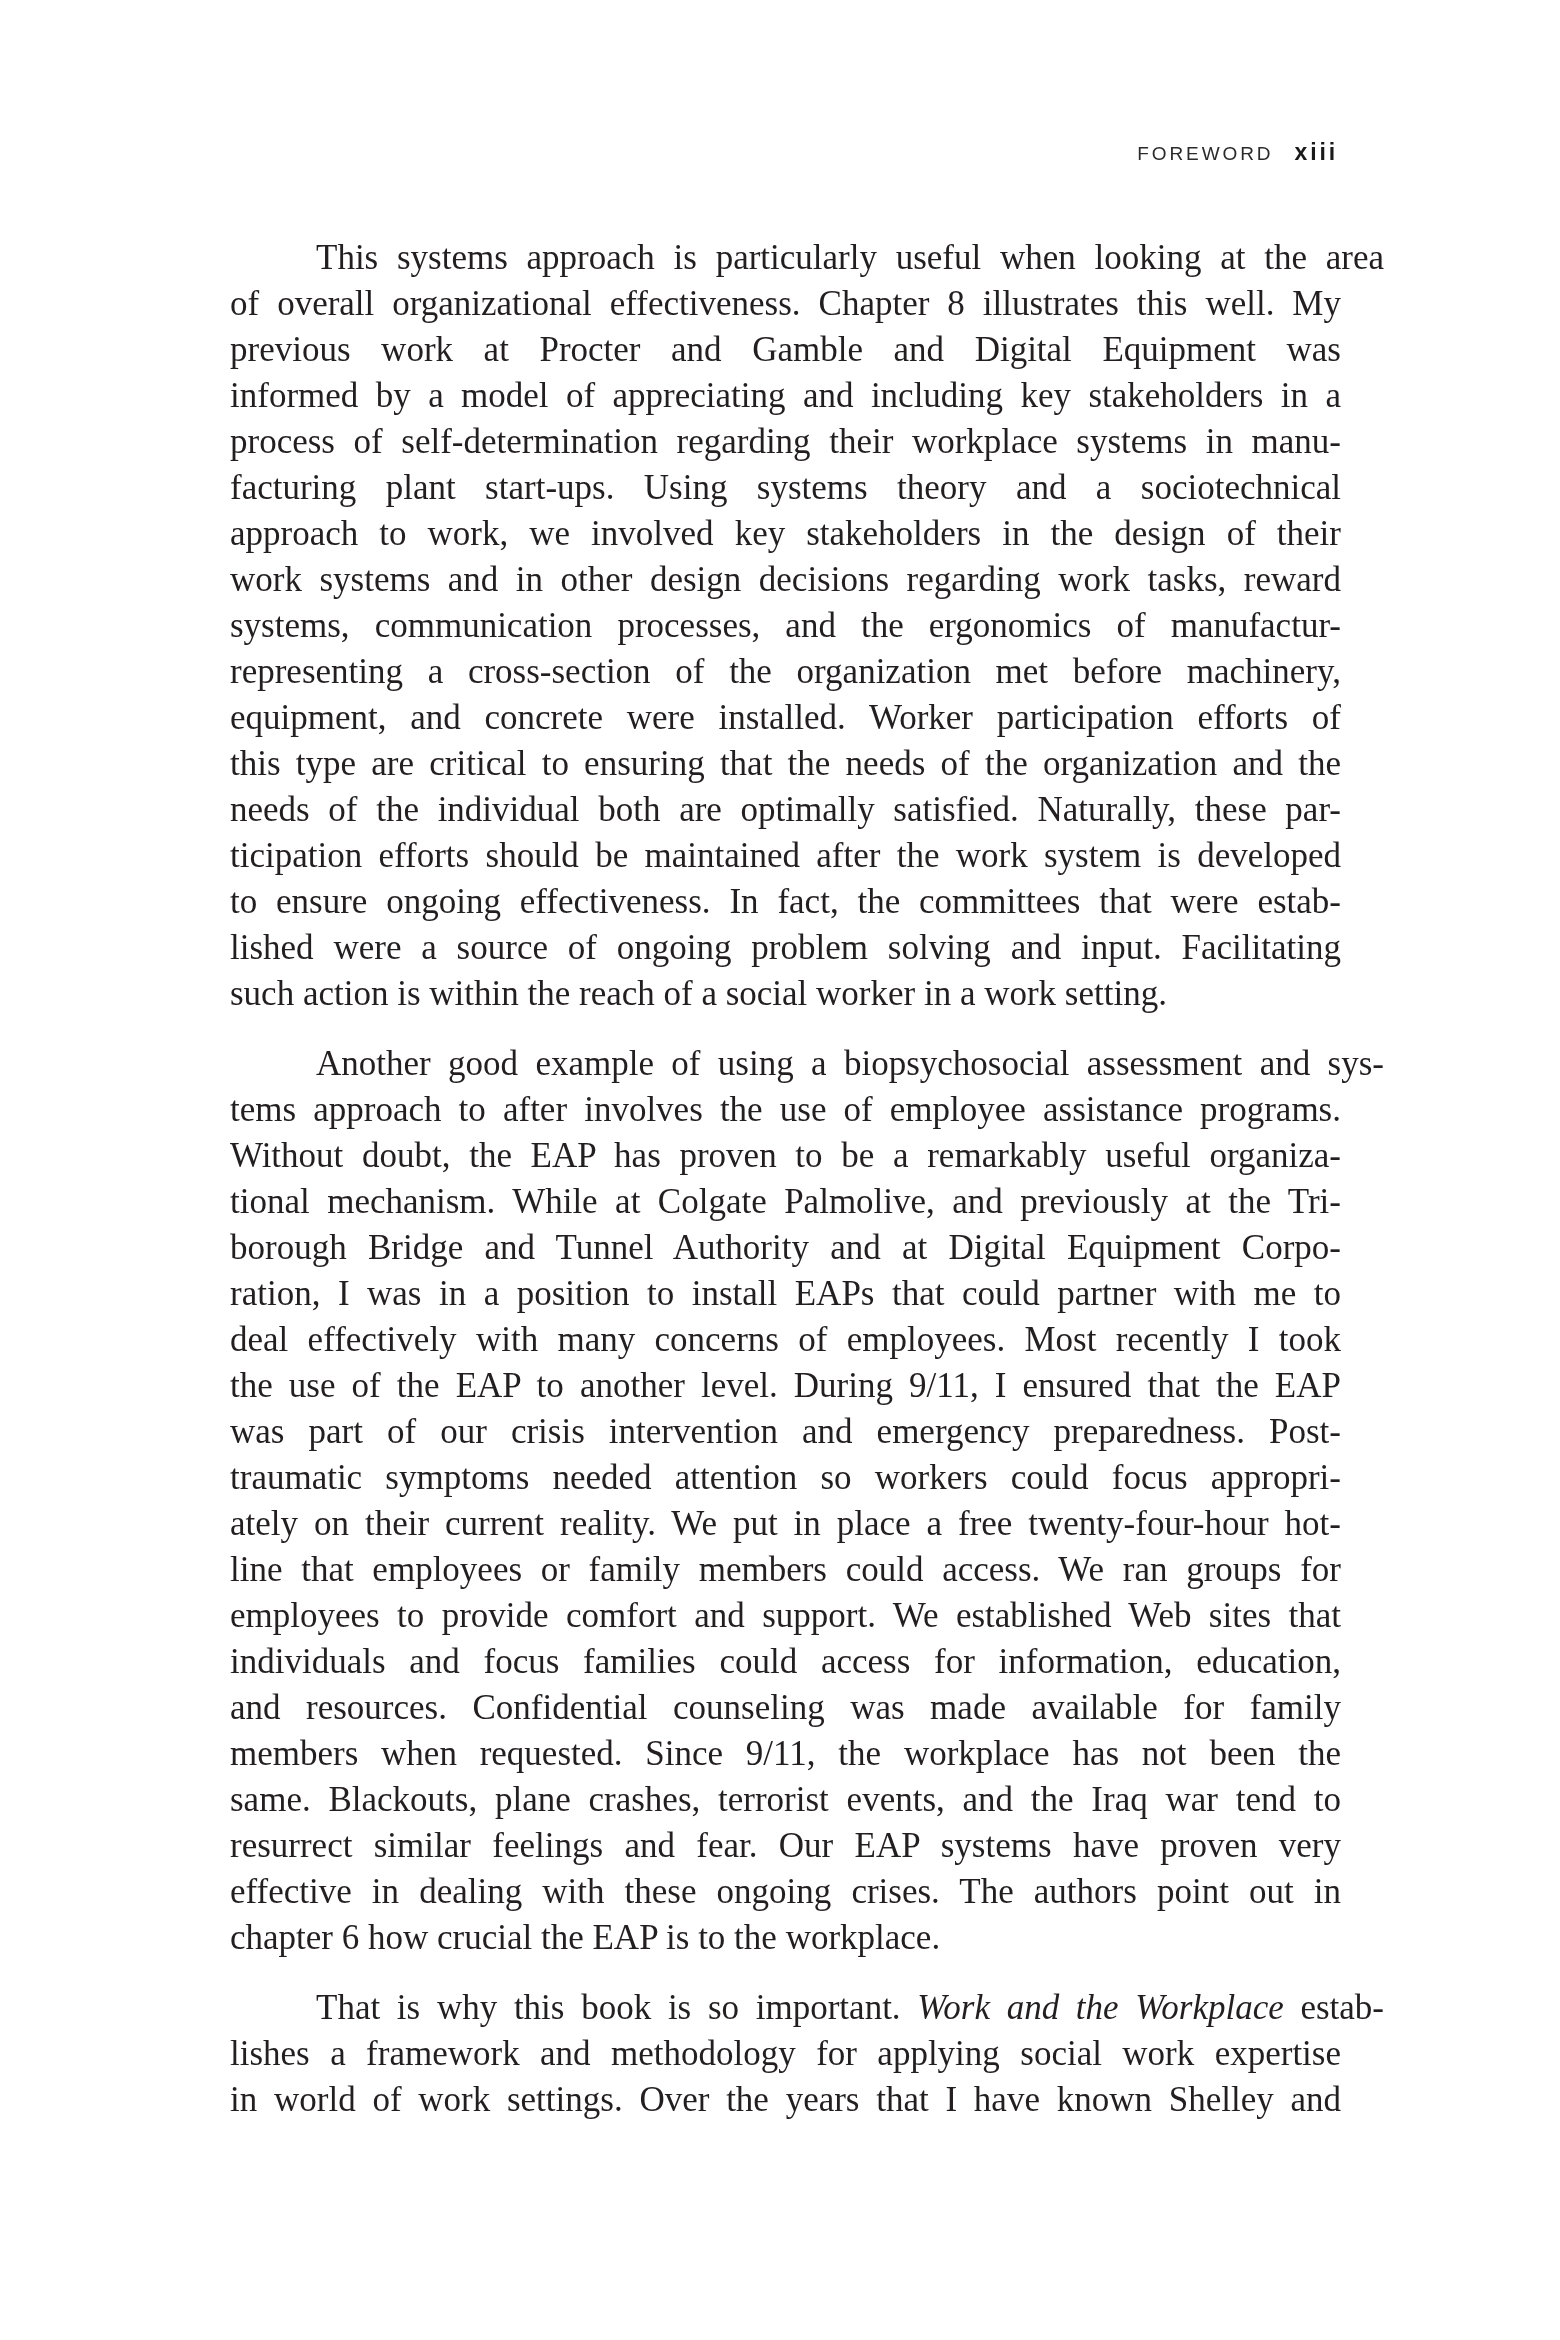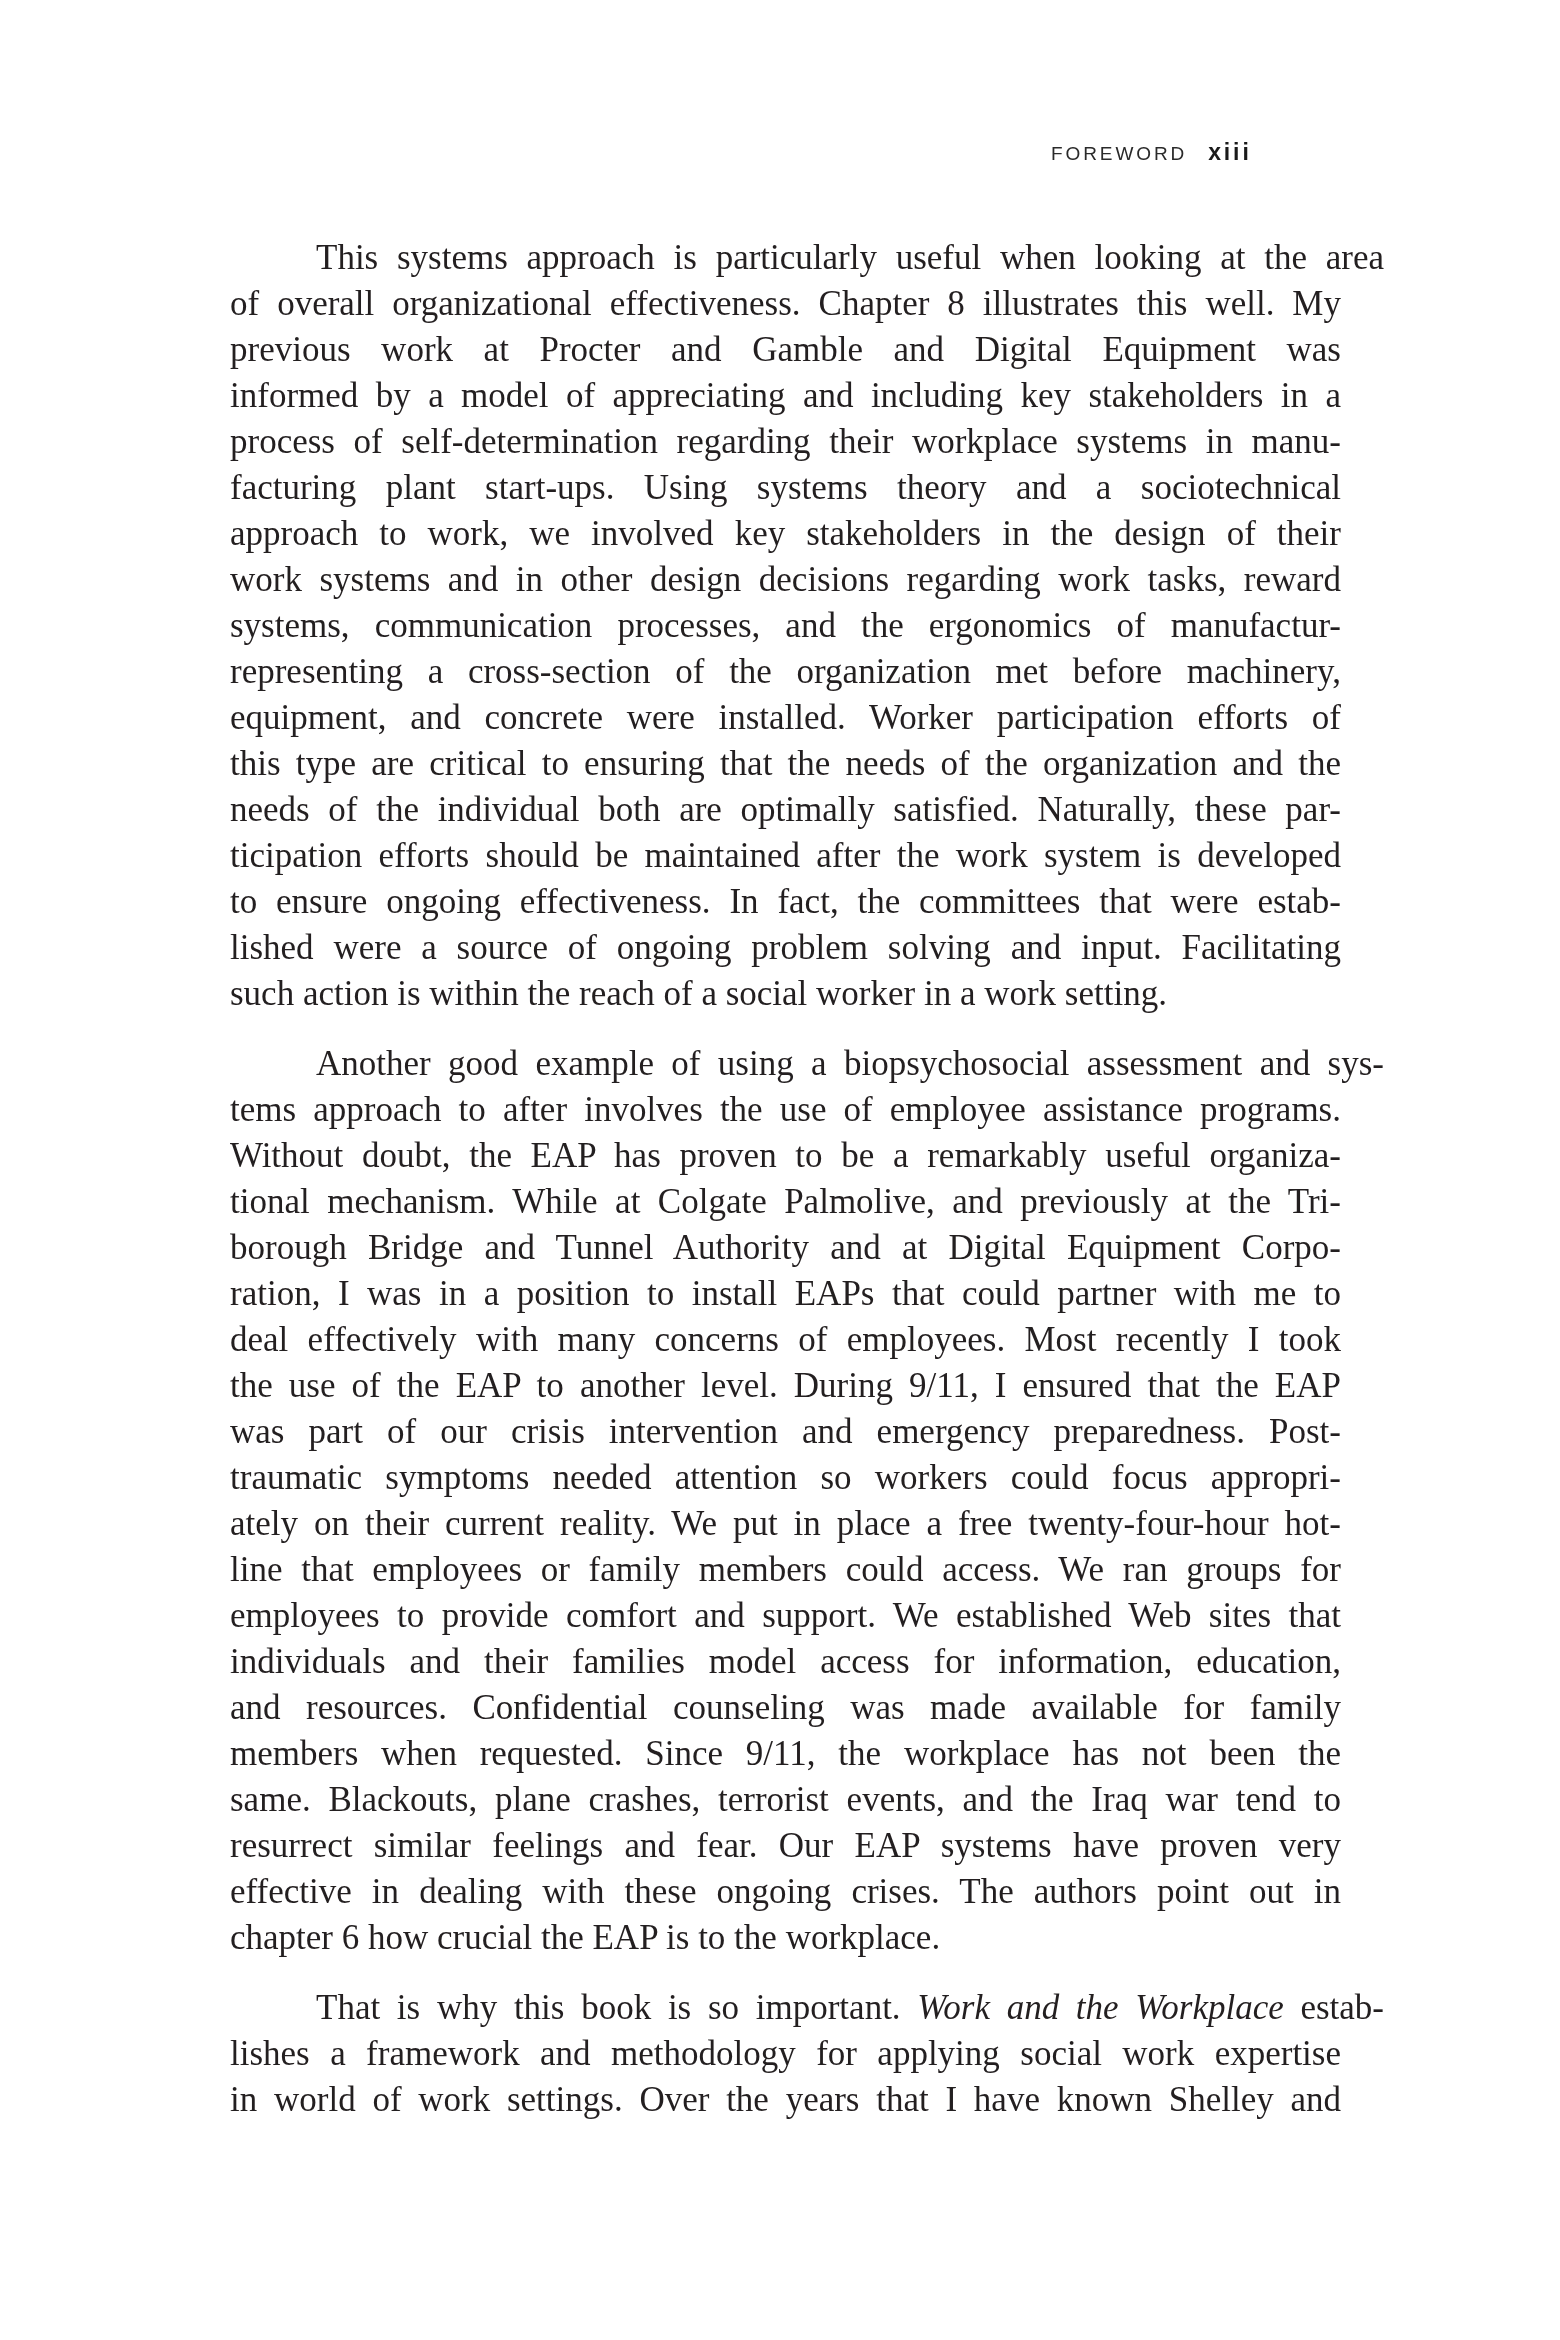--- a/index.html
+++ b/index.html
@@ -13,21 +13,21 @@
       position: relative;
       overflow: hidden;
       font-family: "Liberation Serif", "DejaVu Serif", serif;
       color: #231f20;
     }
     .running-head {
       position: absolute;
       top: 138px;
       left: 1051px;
       width: 287px;
-      text-align: left;
+      text-align: right;
       font-size: 22px;
       line-height: 29px;
       white-space: nowrap;
     }
     .running-head .section {
       letter-spacing: 2.9px;
       font-family: "Liberation Sans", "DejaVu Sans", sans-serif;
       font-size: 19px;
       color: #2a2a2a;
     }
@@ -110,21 +110,21 @@
       <div class="line"><span class="line-inner">tional mechanism. While at Colgate Palmolive, and previously at the Tri-</span></div>
       <div class="line"><span class="line-inner">borough Bridge and Tunnel Authority and at Digital Equipment Corpo-</span></div>
       <div class="line"><span class="line-inner">ration, I was in a position to install EAPs that could partner with me to</span></div>
       <div class="line"><span class="line-inner">deal effectively with many concerns of employees. Most recently I took</span></div>
       <div class="line"><span class="line-inner">the use of the EAP to another level. During 9/11, I ensured that the EAP</span></div>
       <div class="line"><span class="line-inner">was part of our crisis intervention and emergency preparedness. Post-</span></div>
       <div class="line"><span class="line-inner">traumatic symptoms needed attention so workers could focus appropri-</span></div>
       <div class="line"><span class="line-inner">ately on their current reality. We put in place a free twenty-four-hour hot-</span></div>
       <div class="line"><span class="line-inner">line that employees or family members could access. We ran groups for</span></div>
       <div class="line"><span class="line-inner">employees to provide comfort and support. We established Web sites that</span></div>
-      <div class="line"><span class="line-inner">individuals and their families model access for information, education,</span></div>
+      <div class="line"><span class="line-inner">individuals and focus families could access for information, education,</span></div>
       <div class="line"><span class="line-inner">and resources. Confidential counseling was made available for family</span></div>
       <div class="line"><span class="line-inner">members when requested. Since 9/11, the workplace has not been the</span></div>
       <div class="line"><span class="line-inner">same. Blackouts, plane crashes, terrorist events, and the Iraq war tend to</span></div>
       <div class="line"><span class="line-inner">resurrect similar feelings and fear. Our EAP systems have proven very</span></div>
       <div class="line"><span class="line-inner">effective in dealing with these ongoing crises. The authors point out in</span></div>
       <div class="line last"><span class="line-inner">chapter 6 how crucial the EAP is to the workplace.</span></div>
     </div>
   <div id="para-2">
     <div class="line indent">
       <span class="line-inner"><span>That is why this book is so important. </span><em>Work and the Workplace</em><span> estab-</span></span>

